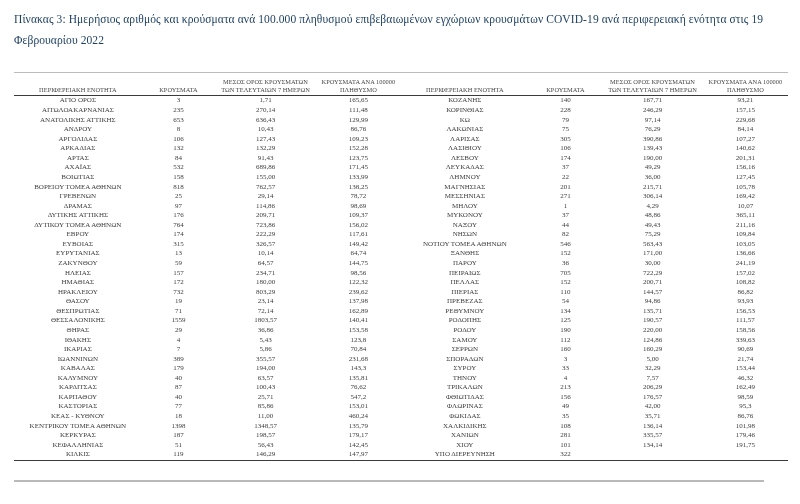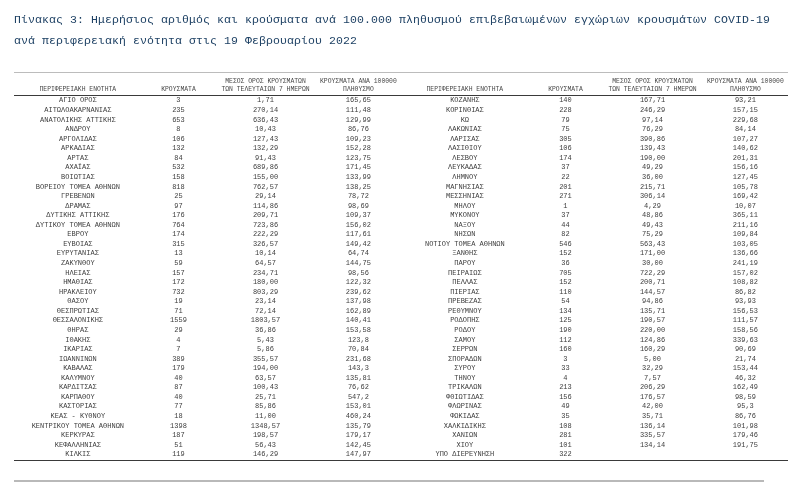--- a/index.html
+++ b/index.html
@@ -1,18 +1,18 @@
 <!DOCTYPE html>
 <html lang="el"><head>
 <meta charset="utf-8">
 <style>
   html,body{margin:0;padding:0;background:#ffffff;}
   .page{
     position:relative;width:800px;height:504px;background:#ffffff;overflow:hidden;
-    font-family:Liberation Mono, monospace;
+    font-family:Liberation Serif, serif;
   }
   .title{
     position:absolute;left:14px;top:9px;width:764px;
     color:#1e4164;font-size:11.5px;line-height:21px;font-weight:400;
     letter-spacing:.1px;
   }
   .table-frame{
     position:absolute;left:14px;top:72px;width:774px;
     border-top:1px solid #bcbcbc;
   }

